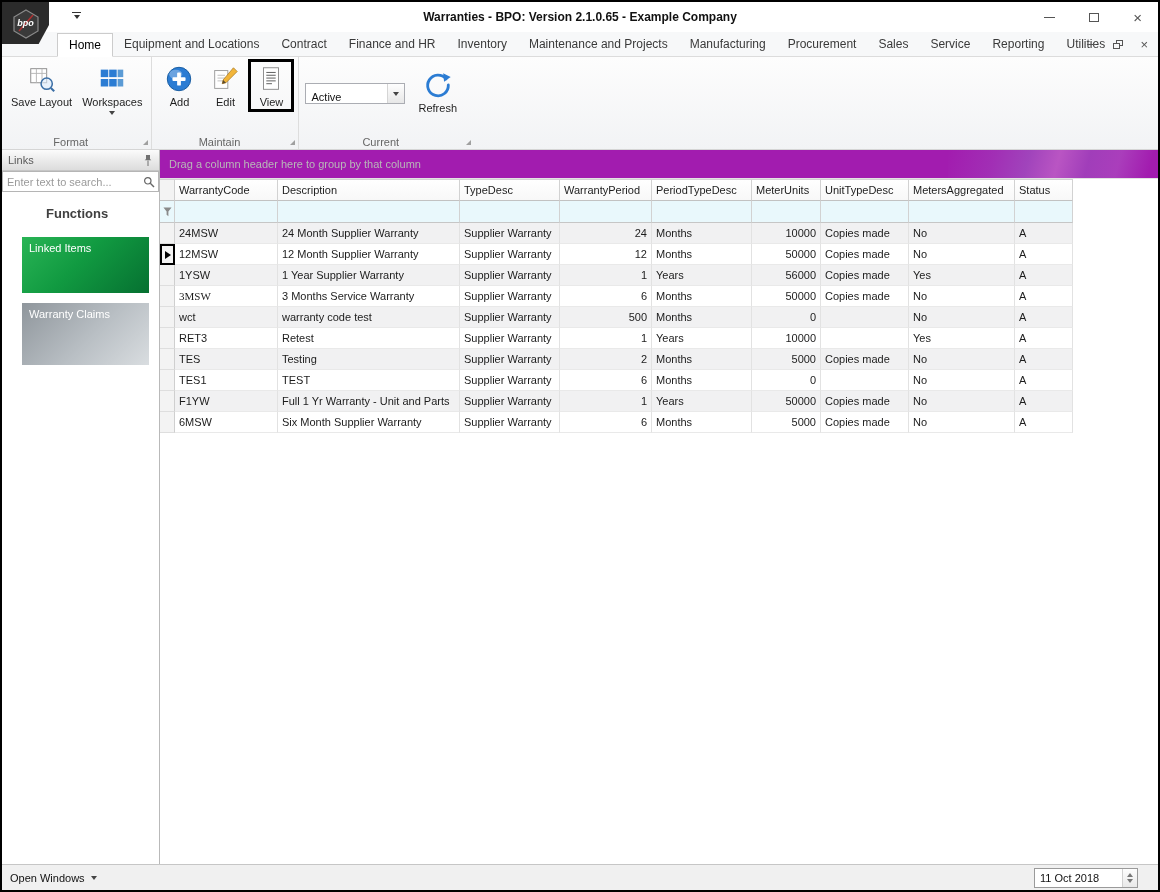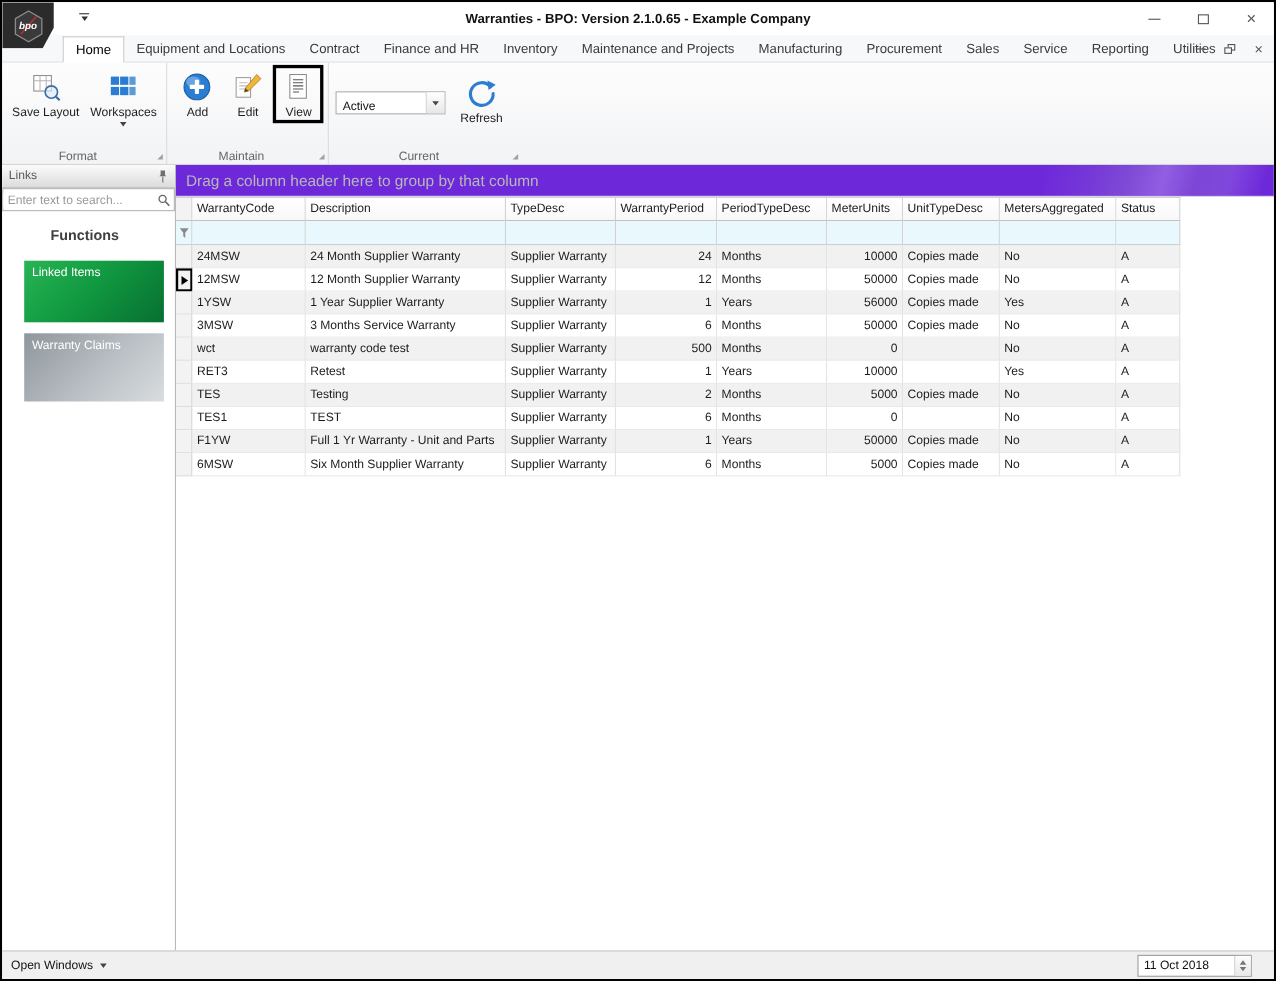--- a/index.html
+++ b/index.html
@@ -73,22 +73,22 @@
   .search-box input { flex:1; min-width:0; border:none; outline:none; font-size:11px; padding:0 4px; color:#333; }
   .search-box input::placeholder { color:#9a9a9a; }
   .search-box .mag { width:18px; display:flex; justify-content:center; }
   .functions-heading { font-size:13px; font-weight:bold; color:#404040; padding:14px 8px 12px;margin-left:36px; }
   .func-item { width:127px; min-height:56px; margin:4px 0 6px 20px; color:#fff; font-size:11px;
                padding:5px 7px; }
   .func-green { background:linear-gradient(135deg,#29b455 0%,#119a41 45%,#067031 100%); }
   .func-gray  { background:linear-gradient(135deg,#8f969c 0%,#b9bfc4 55%,#d9dde0 100%); min-height:62px; }
 
   .main { flex:1; background:#fff; display:flex; flex-direction:column; min-width:0; }
-  .groupby { height:29px; background:#6d28d9; border-bottom:1px solid #e3e3e3; position:relative;
-             display:flex; align-items:center; padding:0 9px; font-size:14px; color:#b8b8b8; overflow:hidden; }
+  .groupby { height:29px; background:#a21caf; border-bottom:1px solid #e3e3e3; position:relative;
+             display:flex; align-items:center; padding:0 9px; font-size:11px; color:#b8b8b8; overflow:hidden; }
   .groupby .decor { position:absolute; right:0; top:0; bottom:0; width:210px;
       background:linear-gradient(105deg, rgba(255,255,255,0) 0%, rgba(158,132,208,.18) 22%,
         rgba(158,132,208,.38) 38%, rgba(255,255,255,.25) 52%, rgba(158,132,208,.32) 66%,
         rgba(198,182,232,.22) 80%, rgba(255,255,255,0) 95%); }
 
   
   .grid { font-size:11px; color:#1c1c1c; }
   .grow { display:flex; }
   .cell, .hcell, .fcell, .dcell { flex:0 0 auto; }
   .ind { width:15px; flex:0 0 15px; background:#f3f3f3; border-right:1px solid #cfcfcf;
@@ -357,21 +357,21 @@
               <div class="dcell" style="width: 100px;">Supplier Warranty</div>
               <div class="dcell num" style="width: 92px;">1</div>
               <div class="dcell" style="width: 100px;">Years</div>
               <div class="dcell num" style="width: 69px;">56000</div>
               <div class="dcell" style="width: 88px;">Copies made</div>
               <div class="dcell" style="width: 106px;">Yes</div>
               <div class="dcell" style="width: 58px;">A</div>
             </div>
             <div class="grow drow">
               <div class="ind"></div>
-              <div class="dcell" style="width: 103px;">3MSW</div>
+              <div class="dcell" style="width: 103px; font-family: Liberation Serif, serif;">3MSW</div>
               <div class="dcell" style="width: 182px;">3 Months Service Warranty</div>
               <div class="dcell" style="width: 100px;">Supplier Warranty</div>
               <div class="dcell num" style="width: 92px;">6</div>
               <div class="dcell" style="width: 100px;">Months</div>
               <div class="dcell num" style="width: 69px;">50000</div>
               <div class="dcell" style="width: 88px;">Copies made</div>
               <div class="dcell" style="width: 106px;">No</div>
               <div class="dcell" style="width: 58px;">A</div>
             </div>
             <div class="grow drow alt">

